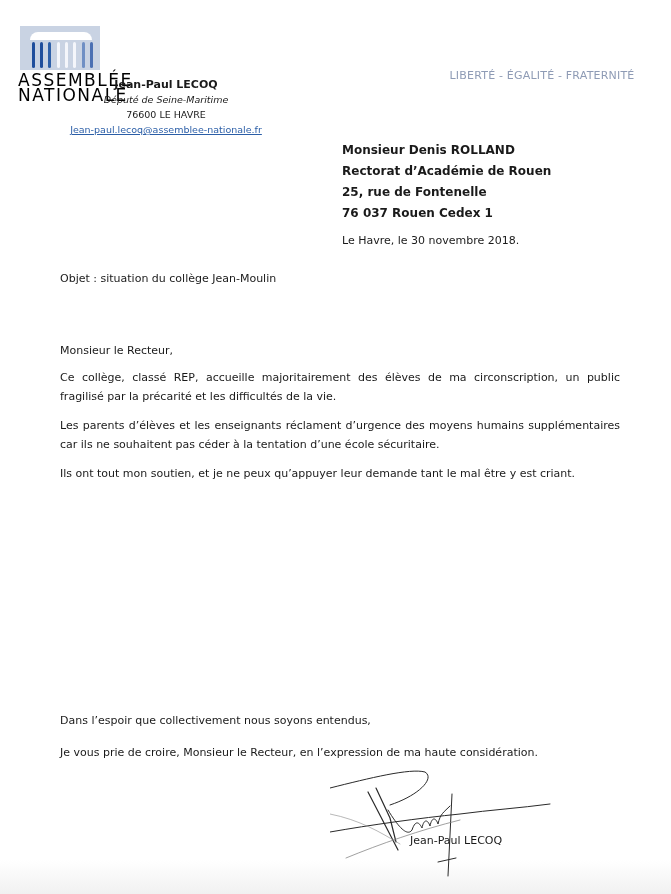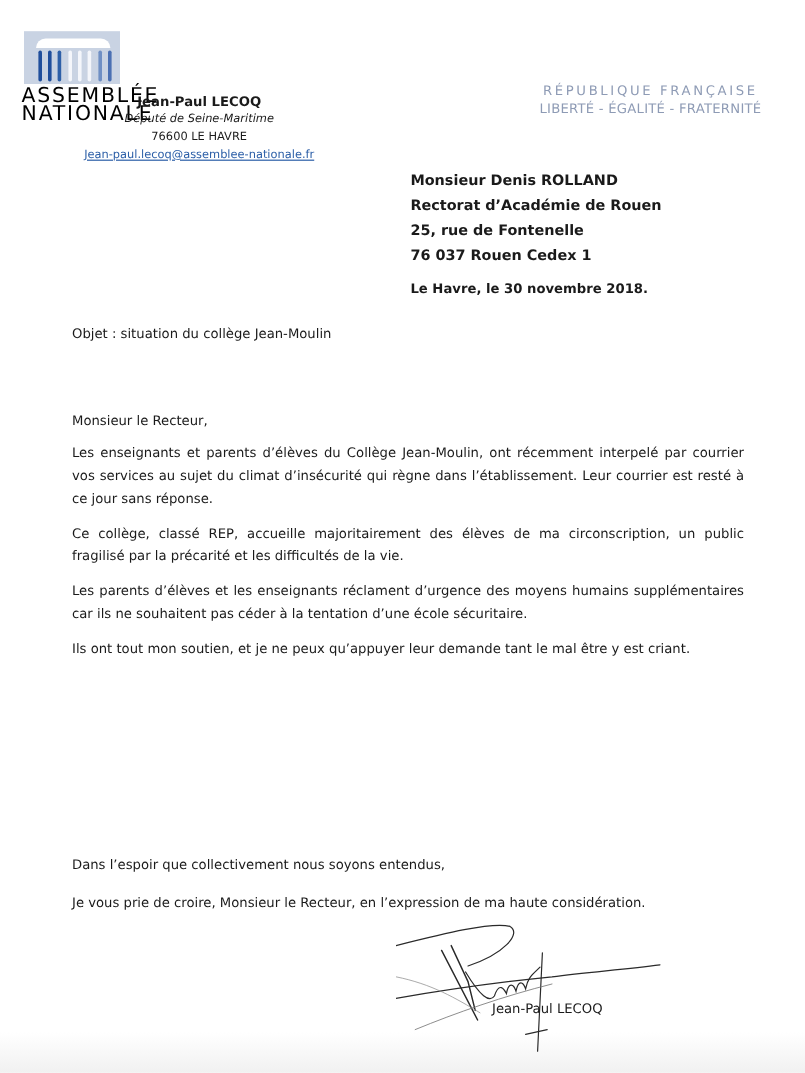--- a/index.html
+++ b/index.html
@@ -22,21 +22,21 @@
     .sender { left: 66px; top: 77px; width: 200px; text-align: center; font-size: 9.5px; line-height: 15px; }
     .sender .name { font-weight: bold; font-size: 11px; }
     .sender .title { font-style: italic; }
     .sender .email { color: #2b5ea7; text-decoration: underline; }
     
     .republic { left: 442px; top: 68px; width: 200px; text-align: center; color: #8e9bb5; font-size: 11px; line-height: 15px; }
     .republic .r1 { letter-spacing: 2.2px; }
     .republic .r2 { letter-spacing: 0.2px; }
     
     .recipient { left: 342px; top: 140px; font-weight: bold; font-size: 12px; line-height: 21px; }
-    .date { left: 342px; top: 234px; font-size: 11px; font-weight: bold; }
+    .date { left: 342px; top: 234px; font-size: 11px; }
     .subject { left: 60px; top: 272px; font-size: 11px; }
     .salutation { left: 60px; top: 344px; font-size: 11px; }
     .body-text { left: 60px; top: 368px; width: 560px; font-size: 11px; line-height: 19px; }
     .para { margin: 0 0 10px 0; text-align: justify; }
     .closing { left: 60px; top: 714px; font-size: 11px; text-align: right; }
     .politeness { left: 60px; top: 746px; font-size: 11px; }
     .sig { left: 330px; top: 770px; width: 250px; height: 124px; }
     .signer { left: 410px; top: 834px; font-size: 11px; }
   </style>
 </head>
@@ -59,37 +59,35 @@
 </div>
 
 <div class="abs sender">
   <div class="name">Jean-Paul LECOQ</div>
   <div class="title">Député de Seine-Maritime</div>
   <div>76600 LE HAVRE</div>
   <div class="email">Jean-paul.lecoq@assemblee-nationale.fr</div>
 </div>
 
 <div class="abs republic">
-  <div class="r1">RÉPUBLIQUE FRANÇAISE</div>
   <div class="r2">LIBERTÉ - ÉGALITÉ - FRATERNITÉ</div>
 </div>
 
 <div class="abs recipient">
   <div>Monsieur Denis ROLLAND</div>
   <div>Rectorat d’Académie de Rouen</div>
   <div>25, rue de Fontenelle</div>
   <div>76 037 Rouen Cedex 1</div>
 </div>
 
 <div class="abs date">Le Havre, le 30 novembre 2018.</div>
 <div class="abs subject">Objet : situation du collège Jean-Moulin</div>
 <div class="abs salutation">Monsieur le Recteur,</div>
 
 <div class="abs body-text">
-  <p class="para">Les enseignants et parents d’élèves du Collège Jean-Moulin, ont récemment interpelé par courrier vos services au sujet du climat d’insécurité qui règne dans l’établissement. Leur courrier est resté à ce jour sans réponse.</p>
   <p class="para">Ce collège, classé REP, accueille majoritairement des élèves de ma circonscription, un public fragilisé par la précarité et les difficultés de la vie.</p>
   <p class="para">Les parents d’élèves et les enseignants réclament d’urgence des moyens humains supplémentaires car ils ne souhaitent pas céder à la tentation d’une école sécuritaire.</p>
   <p class="para">Ils ont tout mon soutien, et je ne peux qu’appuyer leur demande tant le mal être y est criant.</p>
 </div>
 
 <div class="abs closing">Dans l’espoir que collectivement nous soyons entendus,</div>
 <div class="abs politeness">Je vous prie de croire, Monsieur le Recteur, en l’expression de ma haute considération.</div>
 
 <svg class="abs sig" viewBox="0 0 250 124">
   <g fill="none" stroke="#2a2a2a" stroke-linecap="round">

